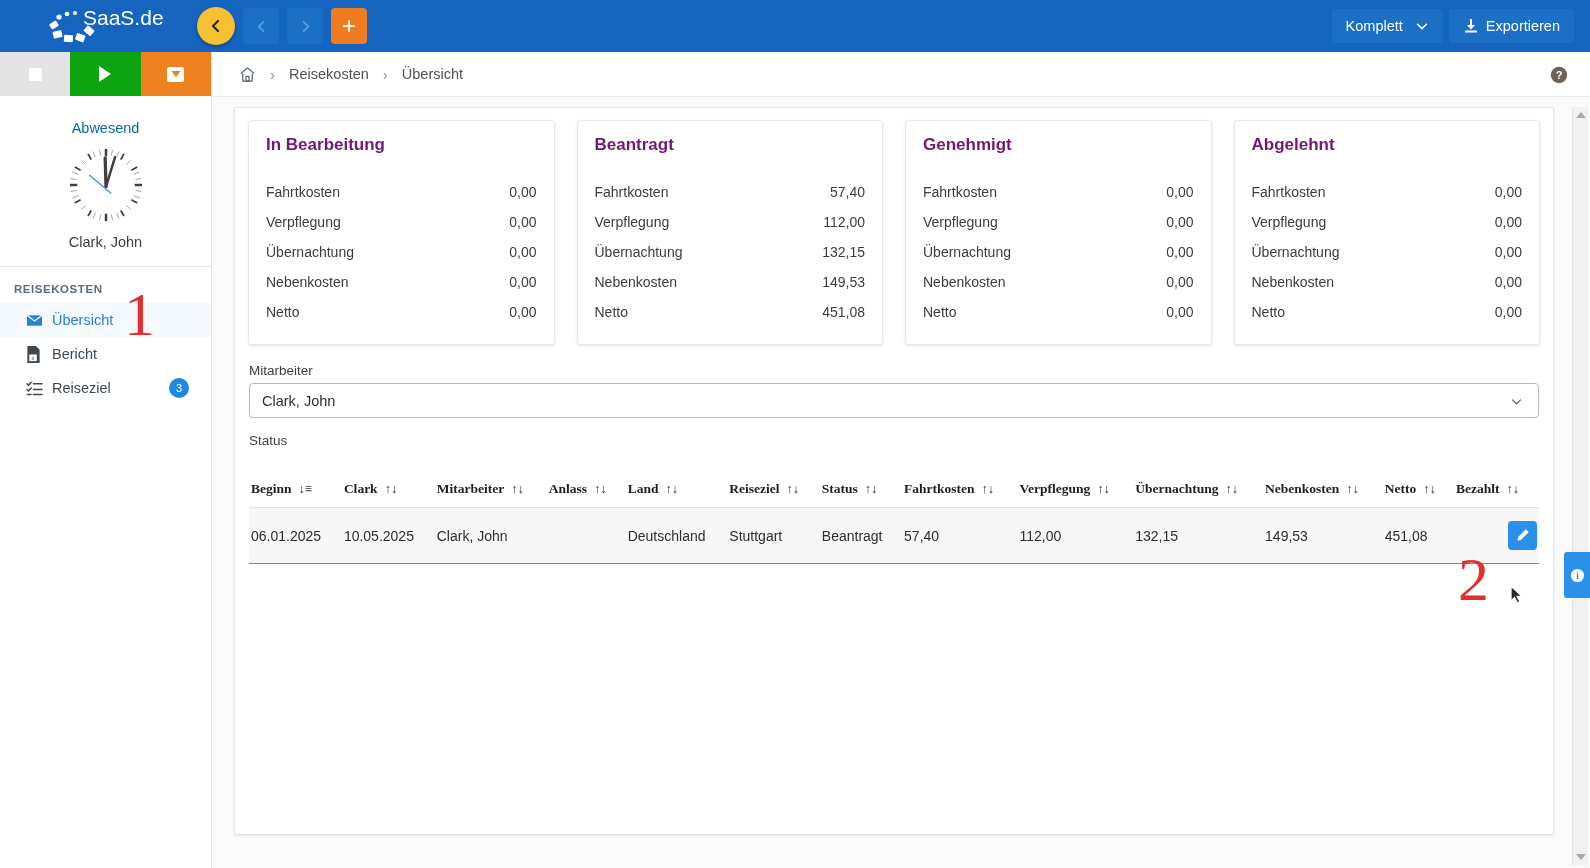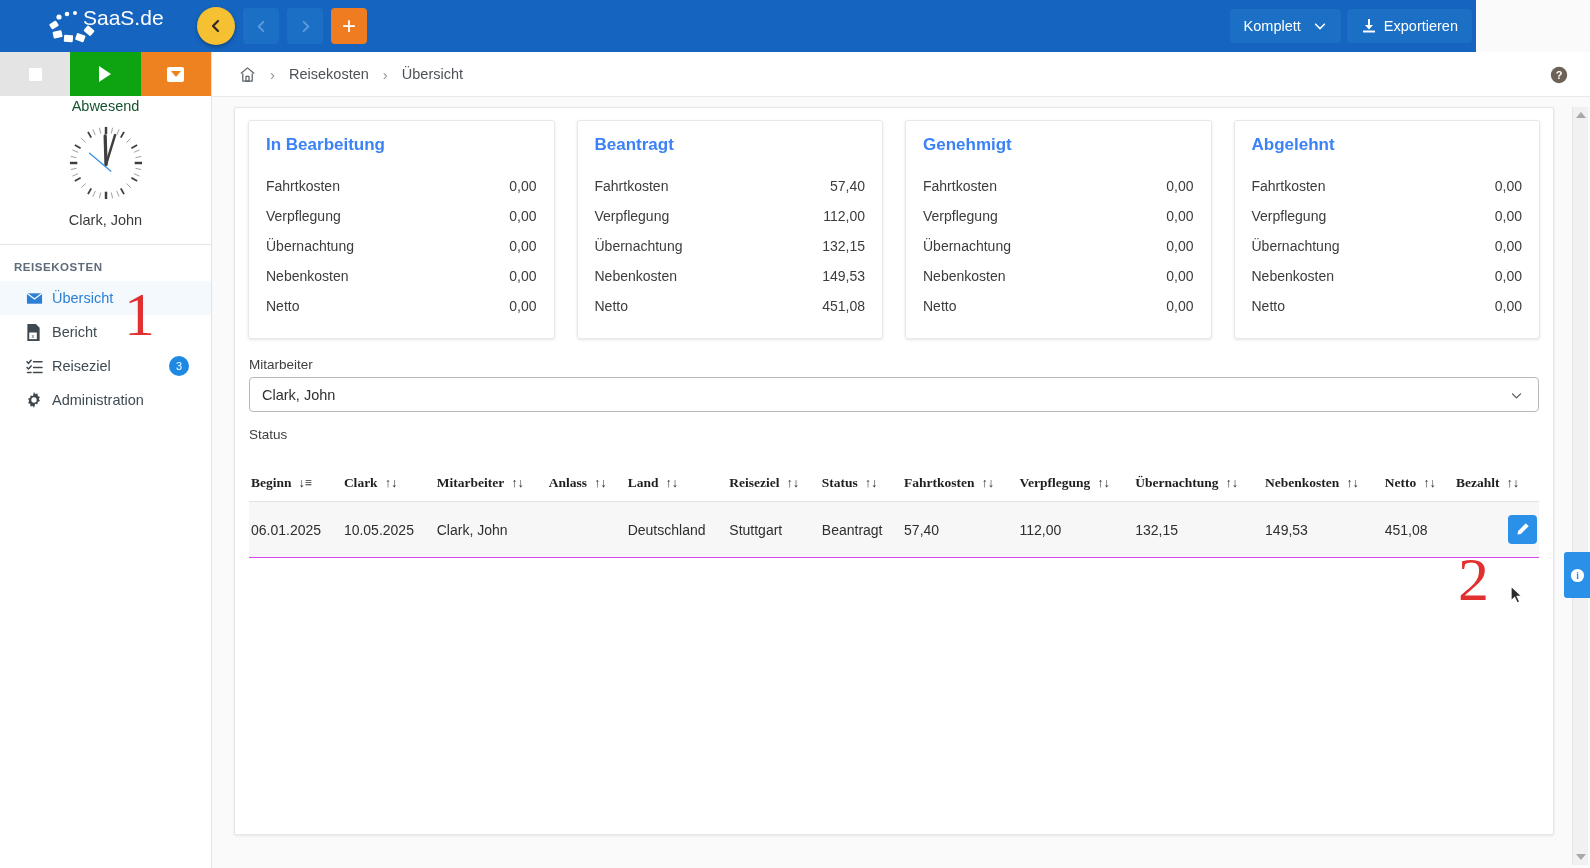--- a/index.html
+++ b/index.html
@@ -6,21 +6,21 @@
   html, body {
     width: 1590px; height: 868px;
     font-family: "Liberation Sans", sans-serif;
     background: #ffffff;
     overflow: hidden;
   }
   #app { position: relative; width: 1590px; height: 868px; background:#fafafa; }
 
   
   .topbar {
-    position: absolute; left: 0; top: 0; width: 1476px; height: 52px;
+    position: absolute; left: 0; top: 0; width: 1590px; height: 52px;
     background: #1565c0; display: flex; align-items: center;
   }
   .logo-wrap { width: 215px; height: 52px; display:flex; align-items:center; justify-content:center; }
   .logo-svg { display:block; }
 
   .nav-btns { display: flex; align-items: center; gap: 8px; margin-left: -18px; }
   .round-back {
     width: 38px; height: 38px; border-radius: 50%;
     background: #f5c031; display: flex; align-items:center; justify-content:center;
     box-shadow: 0 2px 4px rgba(0,0,0,.3); cursor: pointer; border: none;
@@ -29,21 +29,21 @@
   .sq-btn {
     width: 36px; height: 36px; border-radius: 4px;
     background: #1b6fc4; display:flex; align-items:center; justify-content:center;
     cursor: pointer; border: none;
   }
   .sq-btn svg { stroke: #5b9bdc; }
   .sq-btn.plus { background: #ef7c20; }
   .plus-glyph { color:#fff; font-size: 24px; line-height: 1; font-weight: 300; }
 
   .topbar-right {
-    position: absolute; right: 4px; top: 0; height: 52px;
+    position: absolute; right: 16px; top: 0; height: 52px;
     display: flex; align-items: center; gap: 6px;
   }
   .tb-btn {
     height: 34px; border-radius: 4px; background: #1b6fc4; color: #fff;
     display:flex; align-items:center; gap: 12px; padding: 0 14px;
     font-size: 14.5px; cursor: pointer; border: none;
     font-family: "Liberation Sans", sans-serif;
   }
   .tb-btn .chev { opacity: .95; }
 
@@ -55,21 +55,21 @@
   .status-row { display: flex; height: 44px; }
   .status-cell { flex: 1; display:flex; align-items:center; justify-content:center; cursor:pointer; }
   .sc-grey { background: #e4e4e4; }
   .sc-green { background: #0ea311; }
   .sc-orange { background: #ef8220; }
   .sq-white { width: 13px; height: 13px; background: #fff; border-radius:1px; }
   .tri-white { width:0;height:0;border-left:12px solid #fff;border-top:8px solid transparent;border-bottom:8px solid transparent; }
   .dd-box { width: 17px; height: 15px; background:#fff; border-radius:2px; display:flex;align-items:center;justify-content:center; }
   .dd-tri { width:0;height:0;border-top:6px solid #ef8220;border-left:5px solid transparent;border-right:5px solid transparent; }
 
-  .presence { text-align:center; font-size: 14.5px; color: #14532d; padding: 2px 0 2px; }
+  .presence { text-align:center; font-size: 14.5px; color: #0369a1; padding: 24px 0 2px; }
   .clock-wrap { display:flex; justify-content:center; padding: 6px 0 4px; }
   .user-name { text-align:center; font-size: 14.5px; color: #3b3b3b; padding: 4px 0 16px; }
 
   .divider { height: 1px; background: #e6e6e6; }
   .nav-section-title {
     font-size: 11.5px; font-weight: bold; color: #5d6b7a; letter-spacing: .55px;
     padding: 16px 0 8px 14px;
   }
   .nav-item {
     display: flex; align-items: center; height: 34px; padding-left: 26px;
@@ -102,21 +102,21 @@
     overflow: hidden;
   }
 
   
   .cards { display: flex; gap: 22px; padding: 12px 13px 0 13px; }
   .card {
     flex: 1; background: #fff; border: 1px solid #e8e8e8; border-radius: 3px;
     box-shadow: 0 1px 3px rgba(0,0,0,.10);
     padding: 14px 17px 17px 17px;
   }
-  .card-title { font-size: 17px; font-weight: bold; color: #3b82f6; margin-bottom: 16px; }
+  .card-title { font-size: 17px; font-weight: bold; color: #701a75; margin-bottom: 22px; }
   .card-row { display:flex; justify-content: space-between; font-size: 14px; color:#3c3c3c; padding: 7px 0; }
   .card-row .val { font-variant-numeric: tabular-nums; margin-left: 24px; }
 
   
   .filters { padding: 18px 14px 0 14px; }
   .f-label { font-size: 13.5px; color: #3e3e3e; margin-bottom: 5px; }
   .select {
     height: 35px; border: 1px solid #b9b9b9; border-radius: 4px; background: #fff;
     display: flex; align-items: center; padding: 0 12px; font-size: 14.5px; color: #2f2f2f;
     position: relative; cursor: pointer;
@@ -325,29 +325,20 @@
             <path d="M1.5 14.3h3.8"></path>
           <path d="M8 3h9"></path>
             <path d="M8 9h9"></path>
             <path d="M8 14.3h9"></path>
         </svg>
       </span>
       <span class="nav-label">Reiseziel</span>
       <span class="badge">3</span>
     </div>
 
-    <div class="nav-item">
-      <span class="nav-ico">
-        <svg width="16" height="16" viewBox="0 0 18 18" fill="#40484f">
-          <path d="M9 0l1.3 2.3 2.6-.5.4 2.6 2.4 1.1-1.3 2.3 1.3 2.3-2.4 1.1-.4 2.6-2.6-.5L9 18l-1.3-2.3-2.6.5-.4-2.6-2.4-1.1L3.6 10 2.3 7.7l2.4-1.1.4-2.6 2.6.5z"></path>
-          <circle cx="9" cy="9" r="3" fill="#fff"></circle>
-        </svg>
-      </span>
-      <span class="nav-label">Administration</span>
-    </div>
   </div>
 
   <div class="main">
 
     <div class="crumbbar">
       <span style="display:flex;align-items:center;cursor:pointer">
         <svg width="17" height="17" viewBox="0 0 18 18" fill="none" stroke="#5a6268" stroke-width="1.3" stroke-linejoin="round">
           <path d="M2 8l7-6 7 6"></path>
             <path d="M4 8v8h10V8"></path>
             <rect x="7.4" y="11" width="3.2" height="5"></rect>

